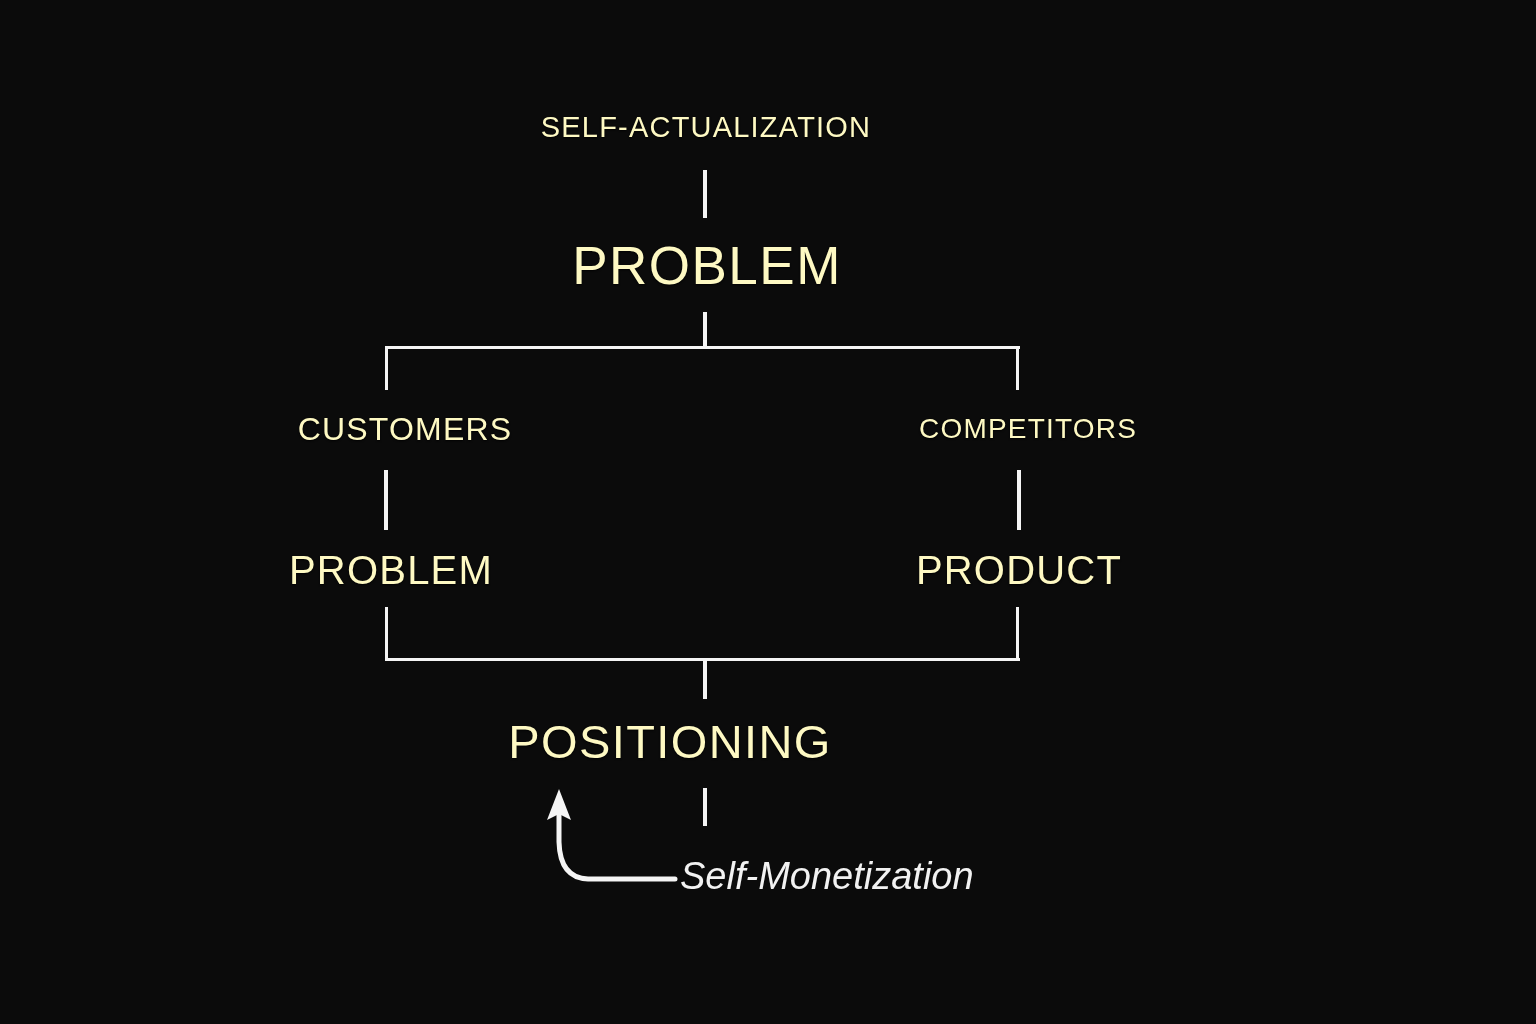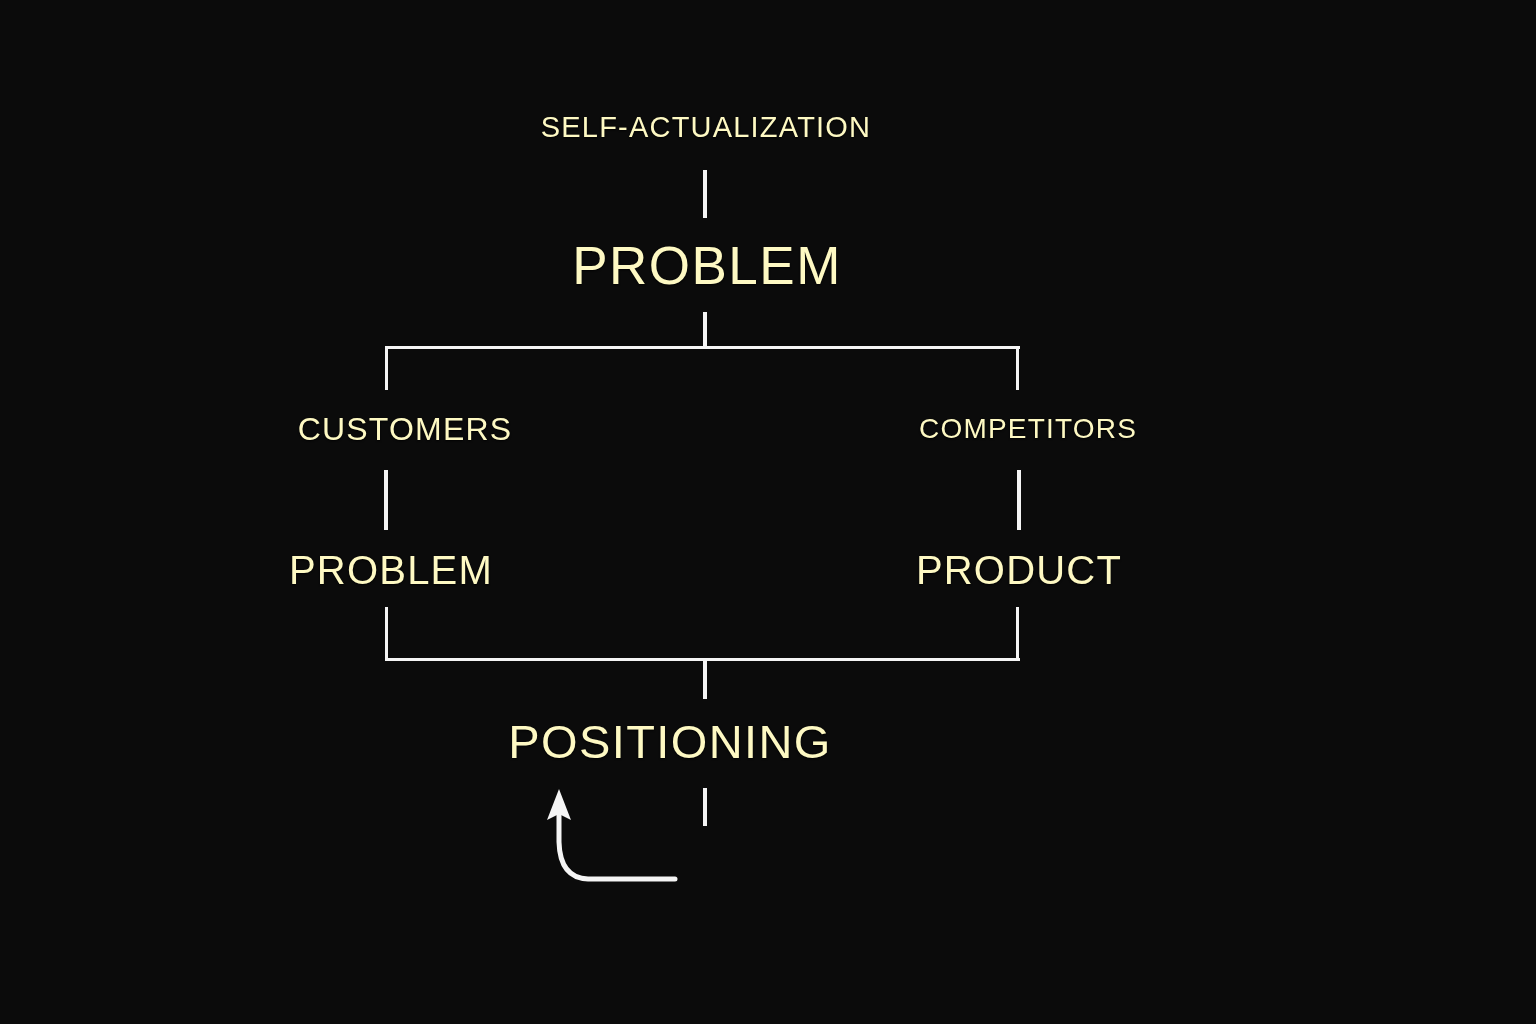--- a/index.html
+++ b/index.html
@@ -156,14 +156,15 @@
 
   <div class="node n-positioning">POSITIONING</div>
 
   <div class="connector v-stem c-ann-stem"></div>
 
   <svg class="curve-arrow" viewBox="0 0 180 140">
     <path d="M 145 109 L 58 109 Q 30 108 29 72 L 29 43" fill="none" stroke="#f5f5f5" stroke-width="5" stroke-linecap="round"></path>
     <polygon points="29,19 41,50 29,44 17,50" fill="#f5f5f5"></polygon>
   </svg>
 
+  <div class="annotation">Self-Monetization</div>
 
 </div>
 
 </body></html>

